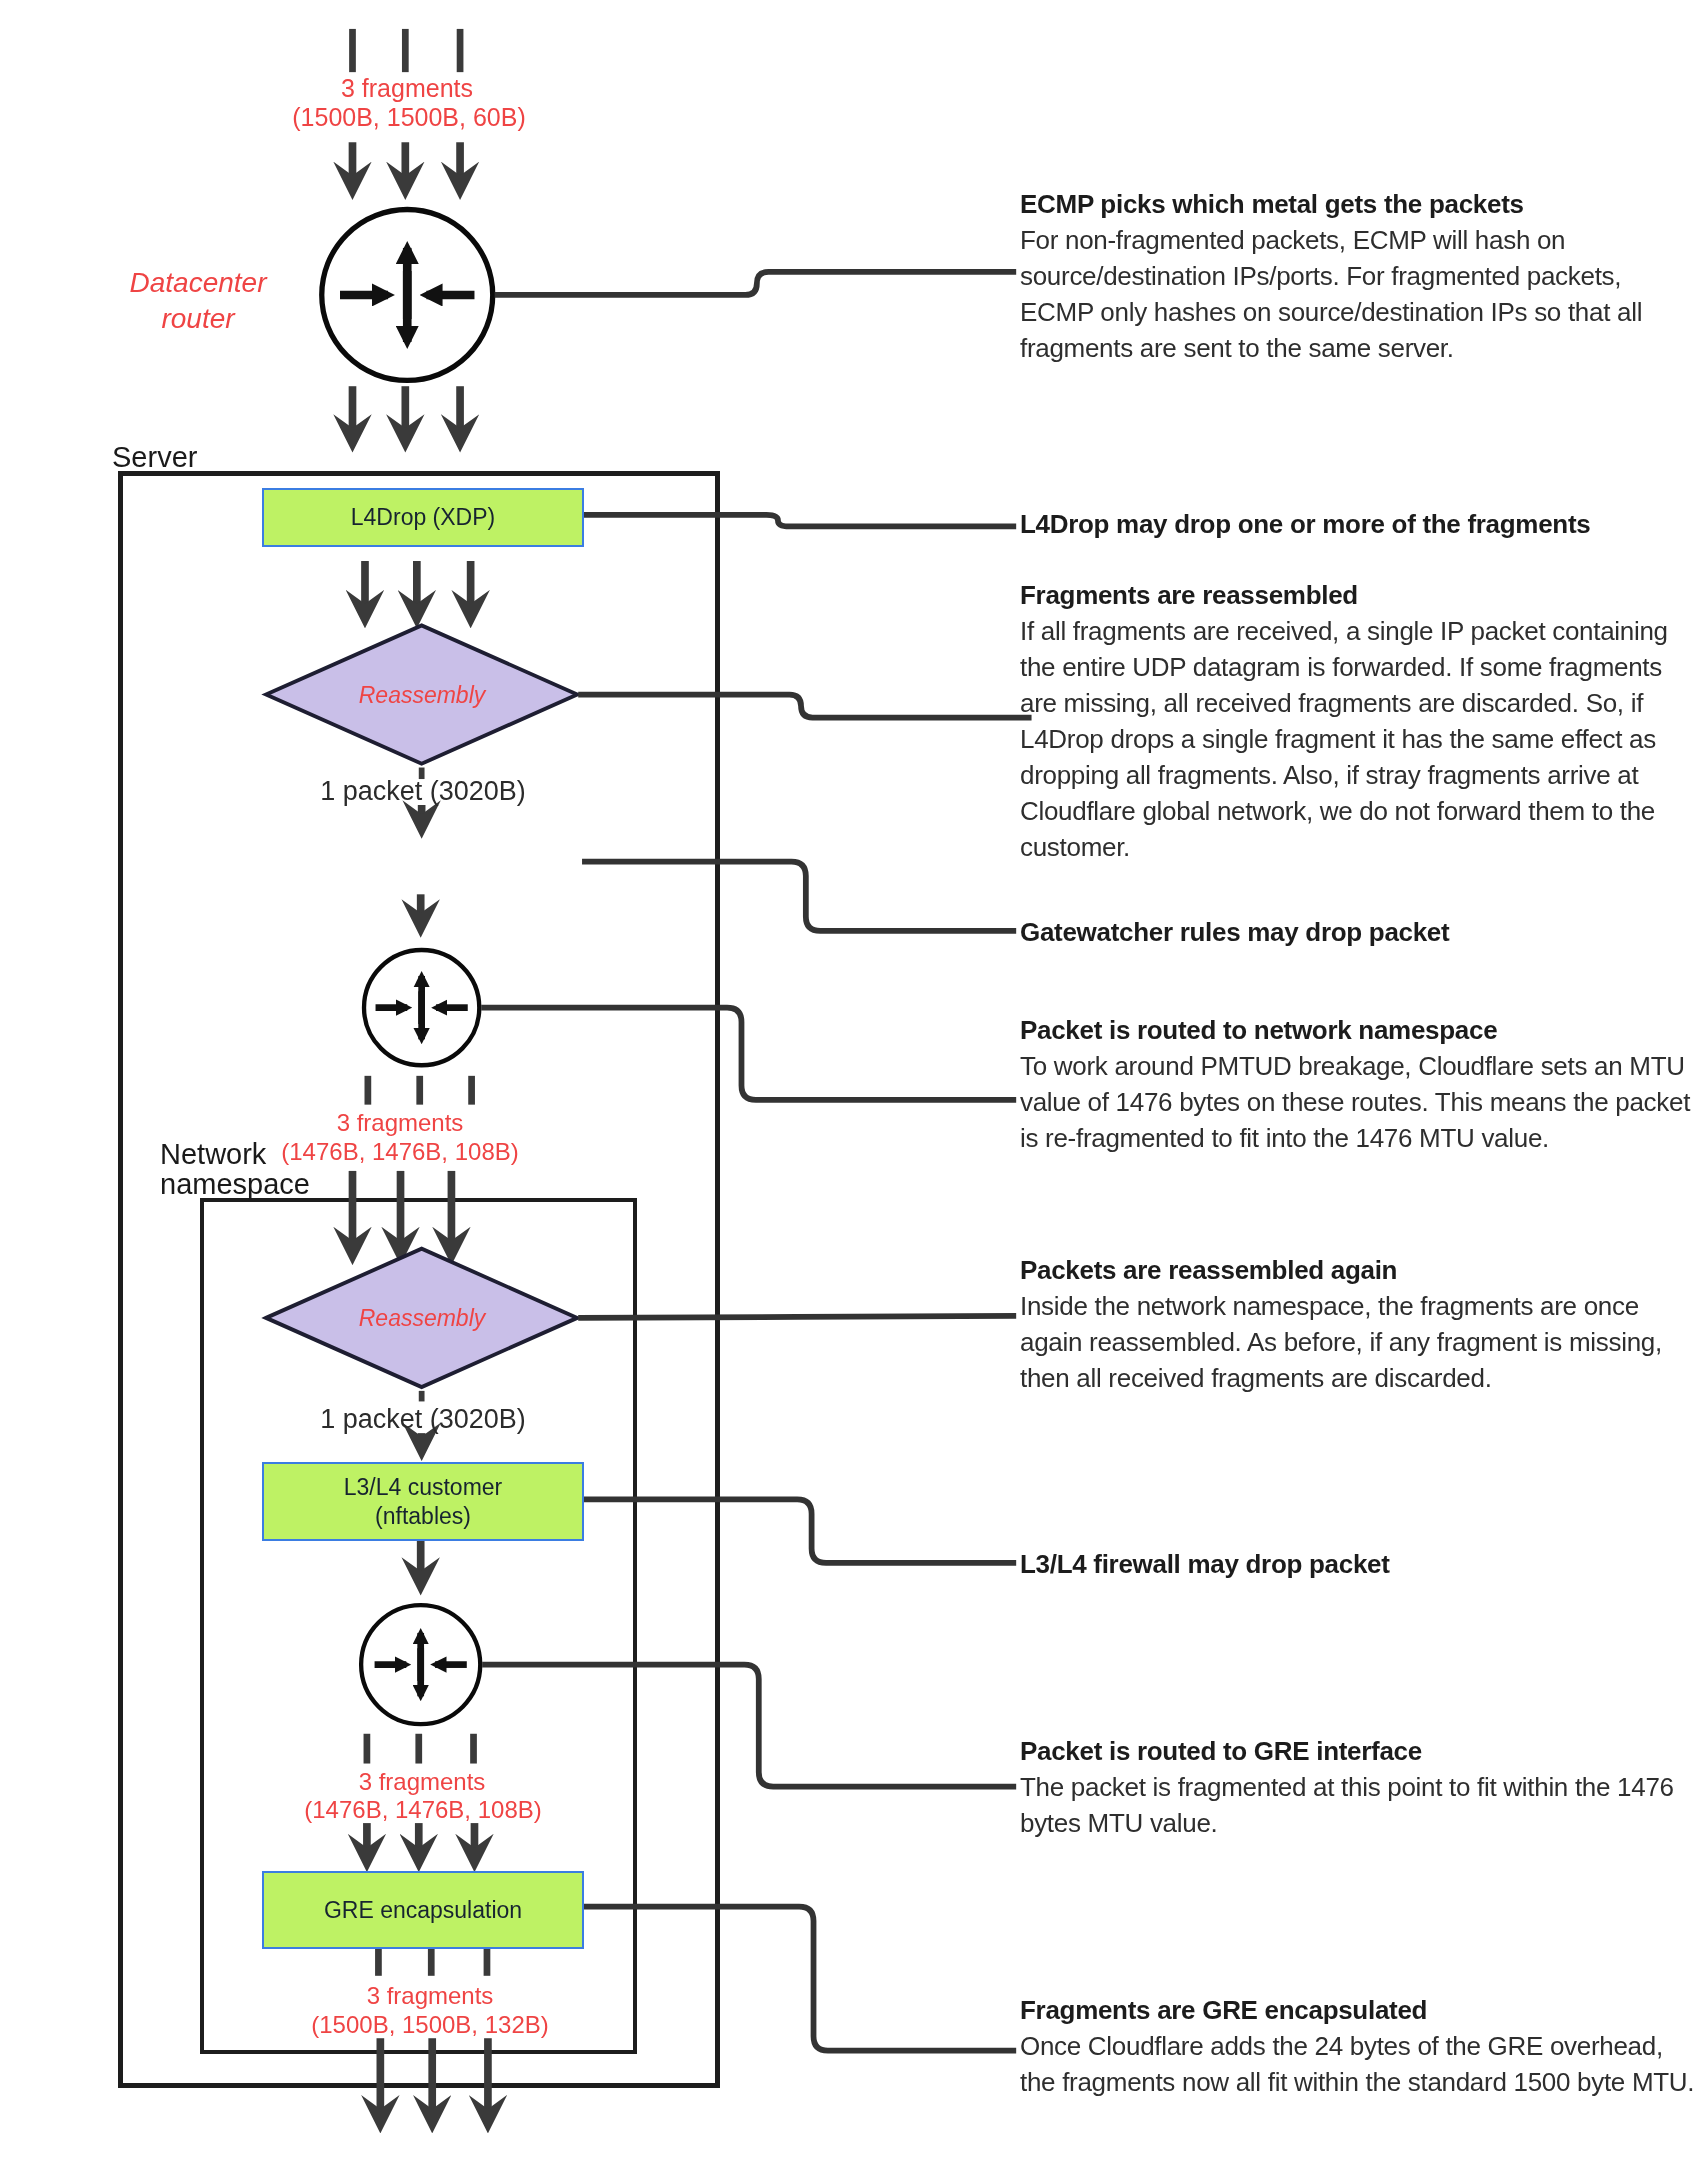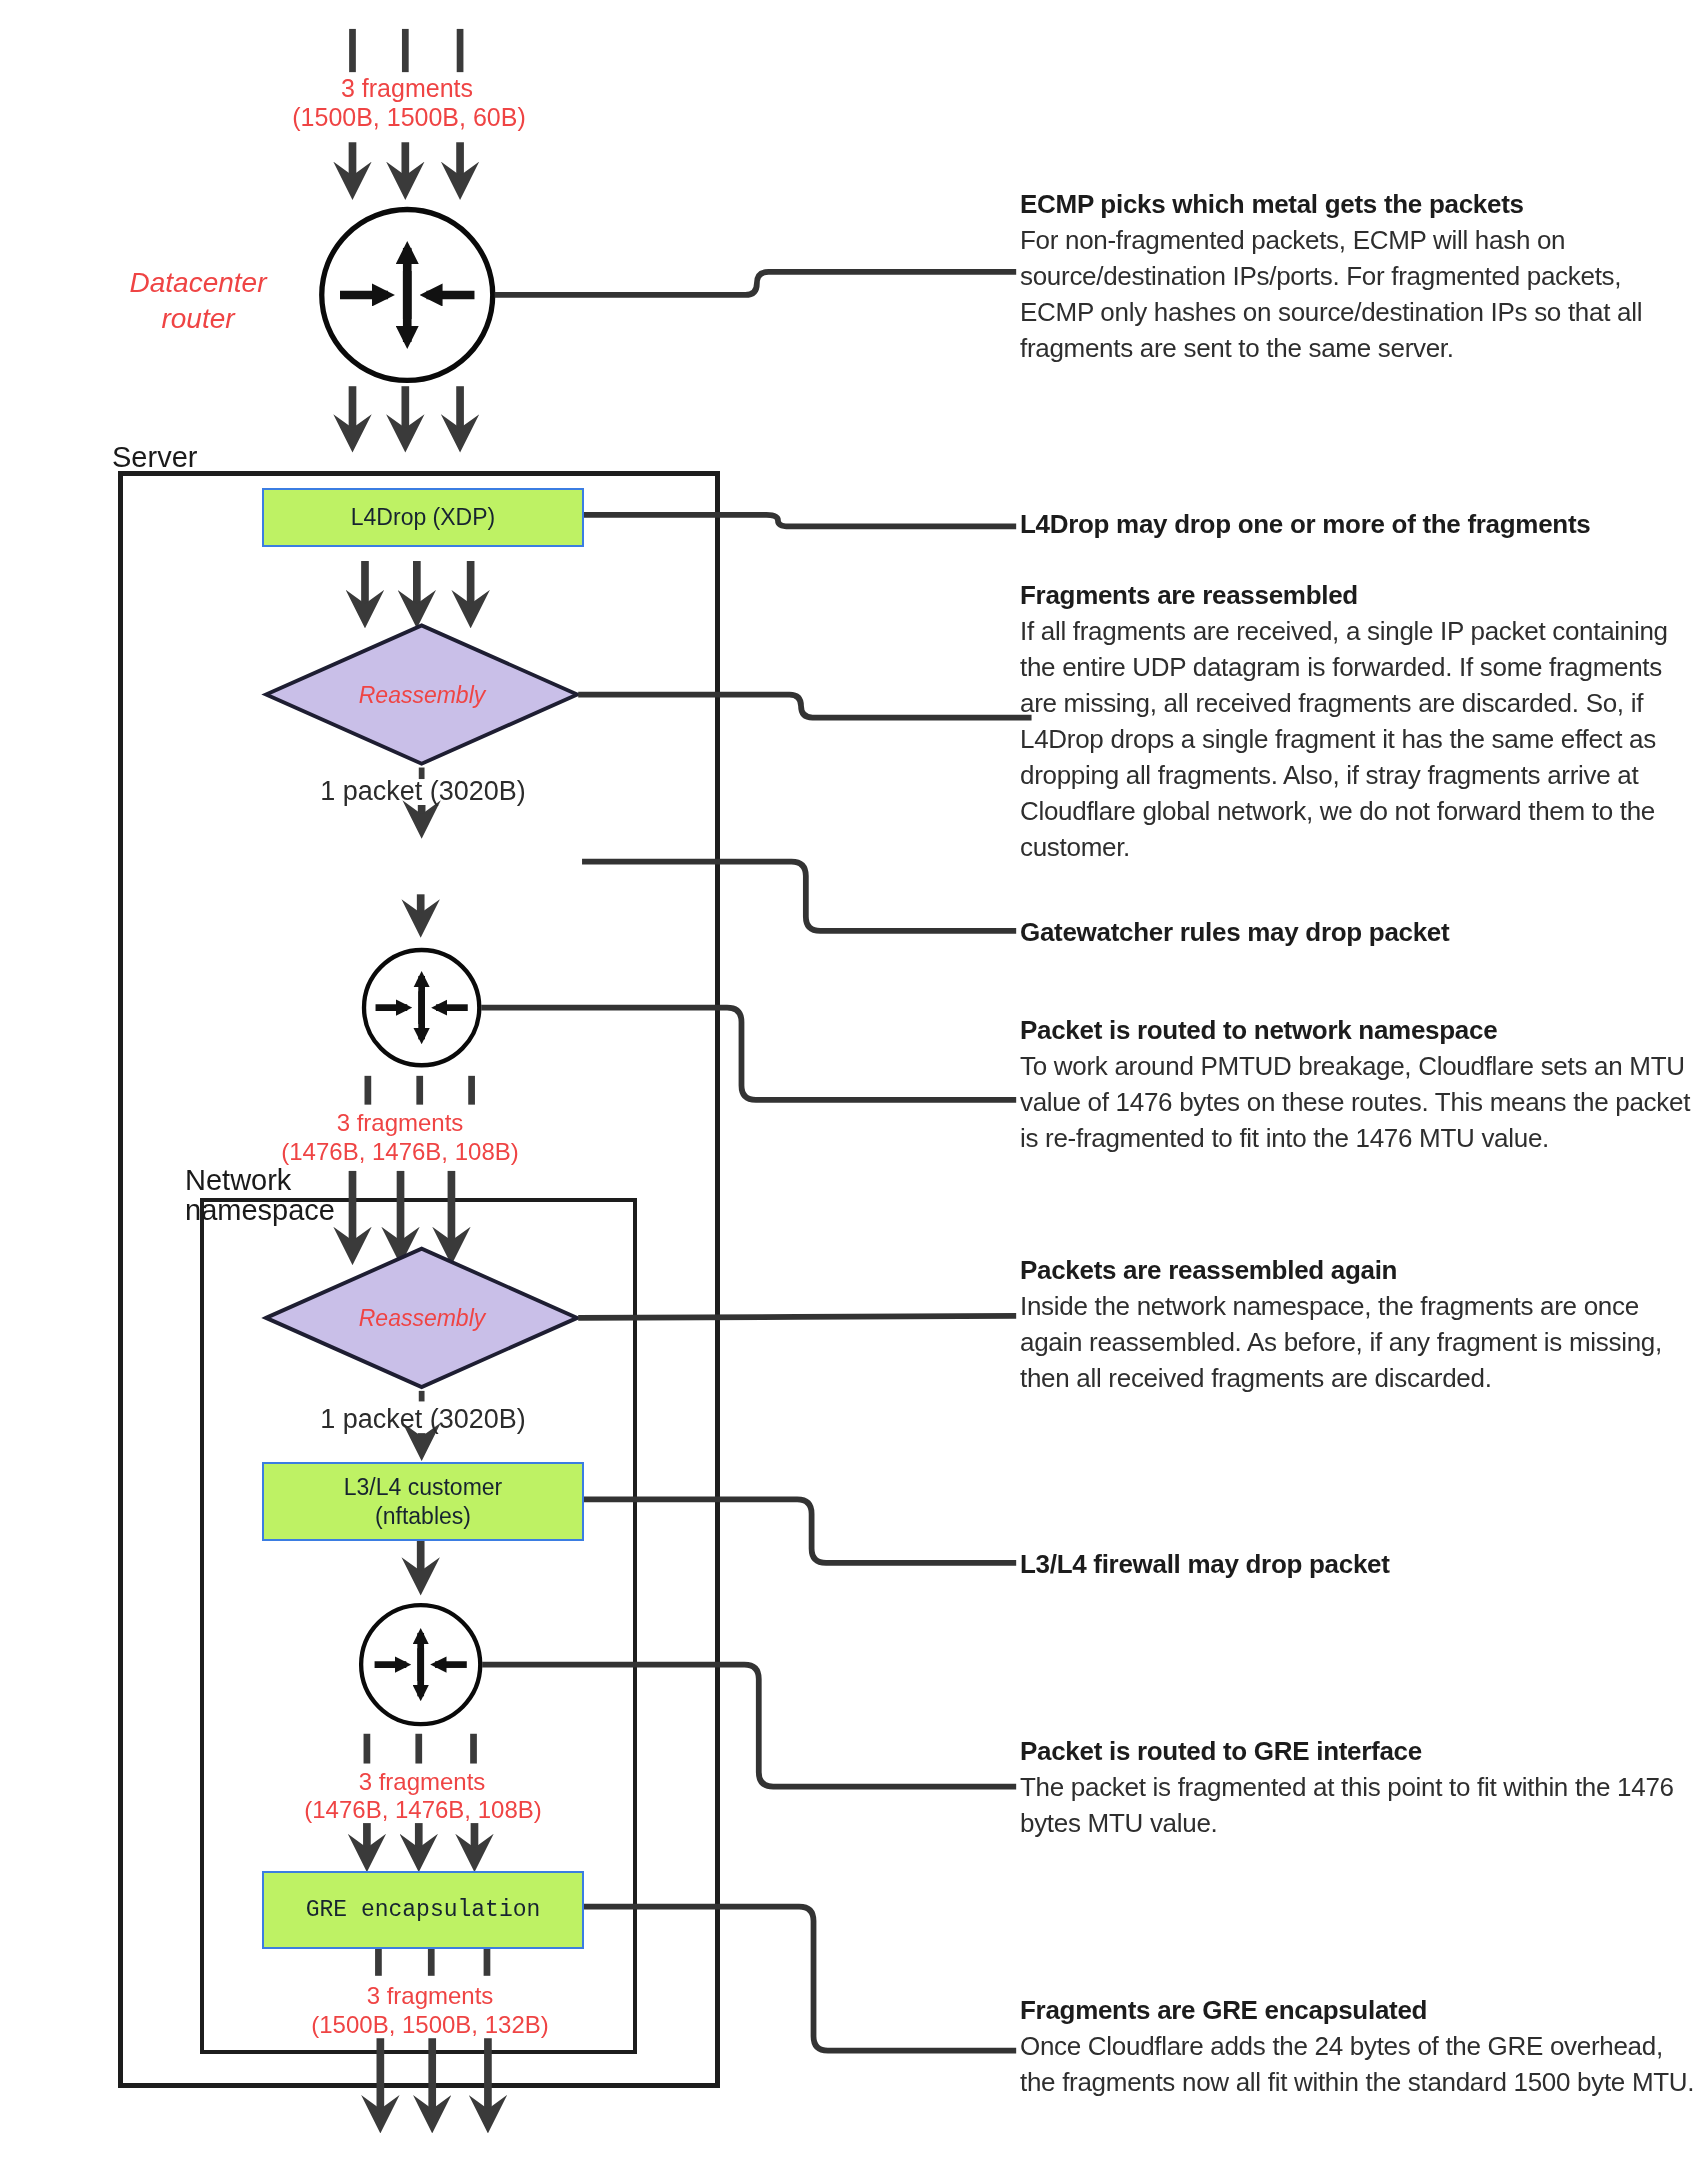--- a/index.html
+++ b/index.html
@@ -167,36 +167,36 @@
     </g>
   </svg>
 
   <div class="process-box" style="left:262px;top:488px;width:318px;height:55px;">
     <span>L4Drop (XDP)</span>
   </div>
   <div class="process-box" style="left:262px;top:1462px;width:318px;height:75px;">
     <span>L3/L4 customer</span>
     <span>(nftables)</span>
   </div>
-  <div class="process-box" style="left:262px;top:1871px;width:318px;height:74px;font-family:Liberation Mono, monospace;">
+  <div class="process-box" style="left:262px;top:1871px;width:318px;height:74px;">
     <span>GRE encapsulation</span>
   </div>
 
   <div class="clabel fs26" style="left:407px;top:88px;">3 fragments</div>
   <div class="clabel fs26" style="left:409px;top:117px;">(1500B, 1500B, 60B)</div>
   <div class="clabel fs29 wrap" style="left:198px;top:301px;width:173px;line-height:36px;white-space:normal;">Datacenter router</div>
   <div class="corner-label" style="left:112px;top:441px;">Server</div>
 
   <div class="clabel fs24" style="left:422px;top:695px;">Reassembly</div>
   <div class="clabel fs28" style="left:423px;top:791px;">1 packet (3020B)</div>
 
   <div class="clabel fs25" style="left:400px;top:1123px;">3 fragments</div>
   <div class="clabel fs25" style="left:400px;top:1152px;">(1476B, 1476B, 108B)</div>
 
-  <div class="corner-label" style="left:160px;top:1165px;width:130px;line-height:30px;margin-left:25px;">Network namespace</div>
+  <div class="corner-label" style="left:160px;top:1139px;width:130px;line-height:30px;">Network namespace</div>
 
   <div class="clabel fs24" style="left:422px;top:1318px;">Reassembly</div>
   <div class="clabel fs28" style="left:423px;top:1419px;">1 packet (3020B)</div>
 
   <div class="clabel fs25" style="left:422px;top:1782px;">3 fragments</div>
   <div class="clabel fs25" style="left:423px;top:1810px;">(1476B, 1476B, 108B)</div>
 
   <div class="clabel fs25" style="left:430px;top:1996px;">3 fragments</div>
   <div class="clabel fs25" style="left:430px;top:2025px;">(1500B, 1500B, 132B)</div>
 

